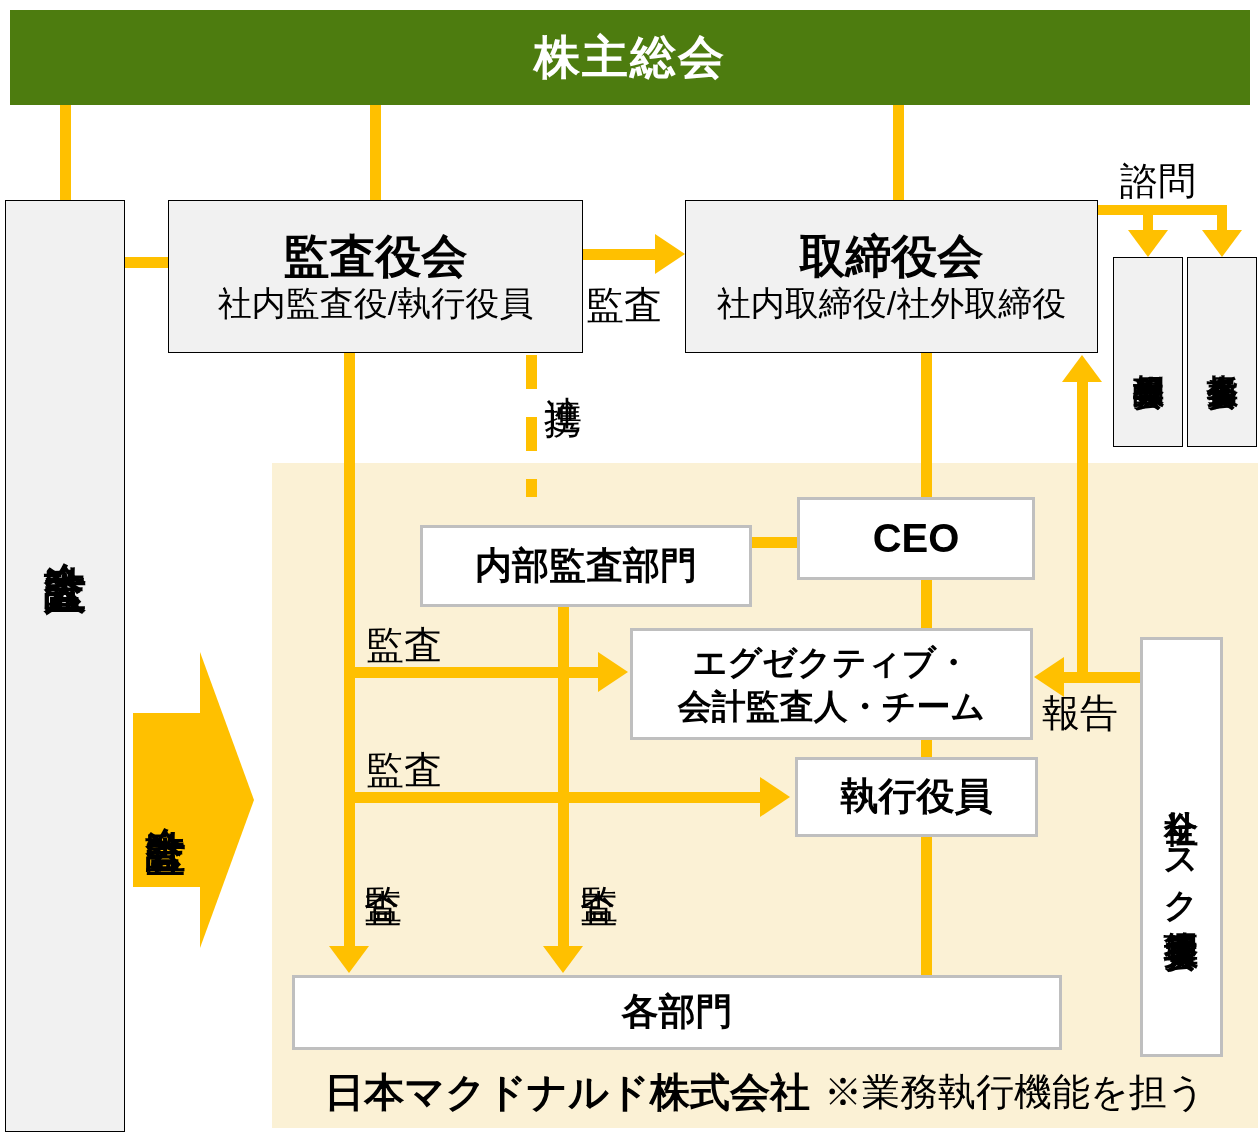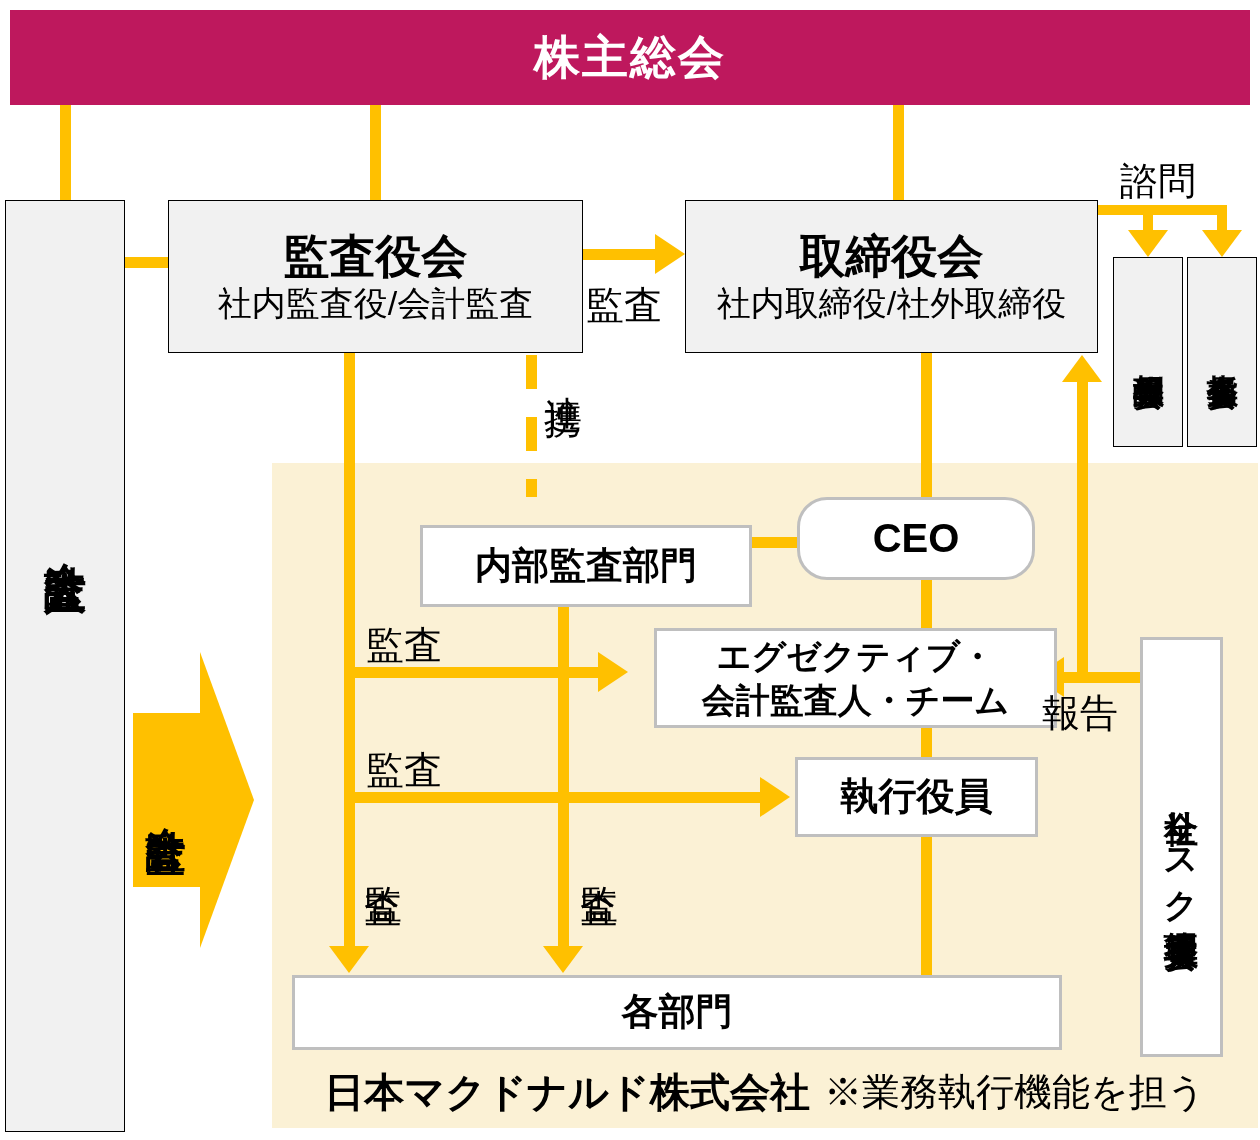--- a/index.html
+++ b/index.html
@@ -73,54 +73,54 @@
 
   <div class="abs yline" style="left:1060px;top:672px;width:80px;height:11px;"></div>
   <div class="abs arr arr-l" style="left:1034px;top:657px;"></div>
   <div class="abs yline" style="left:1077px;top:381px;width:11px;height:302px;"></div>
   <div class="abs arr arr-u" style="left:1062px;top:355px;"></div>
 
   <div class="abs yline" style="left:133px;top:713px;width:67px;height:174px;"></div>
   <div class="abs arr" style="left:200px;top:652px;border-left:54px solid #FFC000;border-top:148px solid transparent;border-bottom:148px solid transparent;"></div>
   <div class="abs center vtext" style="left:133px;top:708px;width:67px;height:185px;font-size:40px;font-weight:700;">会計監査</div>
 
-  <div class="abs center" style="left:10px;top:10px;width:1240px;height:95px;background:#be185d;">
+  <div class="abs center" style="left:10px;top:10px;width:1240px;height:95px;background:#4d7c0f;">
     <span style="color:#fff;font-size:46px;font-weight:700;letter-spacing:2px;">株主総会</span>
   </div>
 
   <div class="abs graybox center" style="left:5px;top:200px;width:120px;height:932px;">
     <span class="vtext" style="font-size:42px;font-weight:700;margin-bottom:260px;">会計監査人</span>
   </div>
 
   <div class="abs graybox col" style="left:168px;top:200px;width:415px;height:153px;">
     <div class="boxtitle">監査役会</div>
-    <div class="boxsub">社内監査役/会計監査</div>
+    <div class="boxsub">社内監査役/執行役員</div>
   </div>
 
   <div class="abs graybox col" style="left:685px;top:200px;width:413px;height:153px;">
     <div class="boxtitle">取締役会</div>
     <div class="boxsub">社内取締役/社外取締役</div>
   </div>
 
   <div class="abs graybox center" style="left:1113px;top:257px;width:70px;height:190px;">
     <span class="vtext" style="font-size:31px;font-weight:700;letter-spacing:1px;">報酬委員会</span>
   </div>
   <div class="abs graybox center" style="left:1187px;top:257px;width:70px;height:190px;">
     <span class="vtext" style="font-size:31px;font-weight:700;letter-spacing:1px;">指名委員会</span>
   </div>
 
   <div class="abs whitebox center" style="left:420px;top:497px;width:332px;height:82px;margin-top:28px;">
     <span class="nodelbl">内部監査部門</span>
   </div>
 
-  <div class="abs whitebox center" style="left:797px;top:497px;width:238px;height:83px;border-radius:30px;">
+  <div class="abs whitebox center" style="left:797px;top:497px;width:238px;height:83px;">
     <span style="font-size:40px;font-weight:700;">CEO</span>
   </div>
 
-  <div class="abs whitebox col" style="left:630px;top:628px;width:403px;height:100px;margin-left:24px;">
+  <div class="abs whitebox col" style="left:630px;top:628px;width:403px;height:112px;">
     <div class="nodelbl" style="font-size:34px;">エグゼクティブ・</div>
     <div class="nodelbl" style="font-size:34px;">会計監査人・チーム</div>
   </div>
 
   <div class="abs whitebox center" style="left:795px;top:757px;width:243px;height:80px;">
     <span class="nodelbl" style="font-size:38px;">執行役員</span>
   </div>
 
   <div class="abs whitebox center" style="left:292px;top:975px;width:770px;height:75px;align-items:center;">
     <span class="nodelbl">各部門</span>

